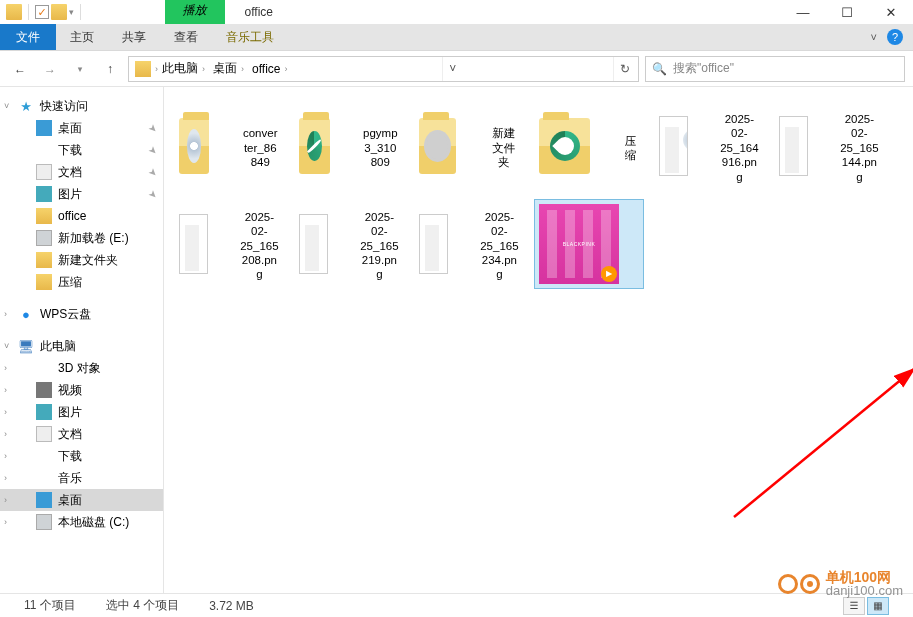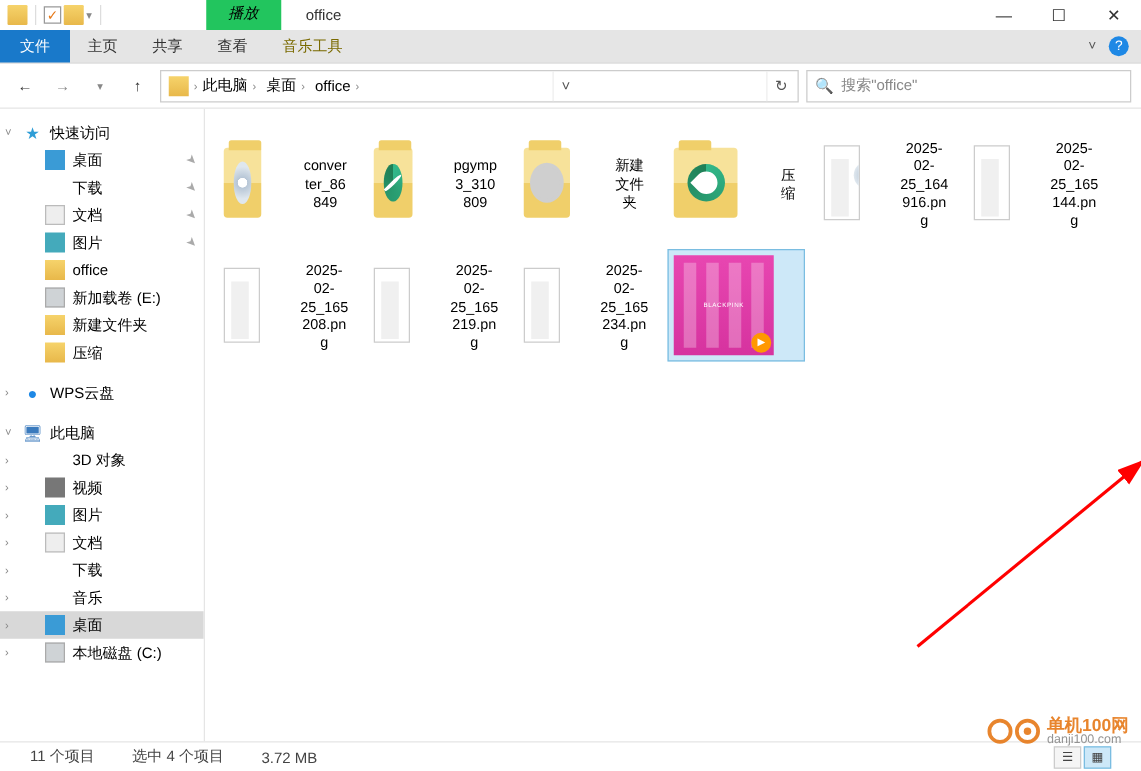--- a/index.html
+++ b/index.html
@@ -101,21 +101,21 @@
 .status .vbtn { width: 22px; height: 18px; border: 1px solid #ccc; background: #f5f5f5; display: flex; align-items: center; justify-content: center; font-size: 10px; }
 .status .vbtn.active { background: #cde8f8; border-color: #7abde1; }
 
 
 .watermark { position: absolute; right: 10px; bottom: 20px; display: flex; align-items: center; gap: 6px; opacity: .9; }
 .watermark .logo { display: flex; gap: 2px; }
 .watermark .c1 { width: 20px; height: 20px; border: 3px solid #e67817; border-radius: 50%; }
 .watermark .c2 { width: 20px; height: 20px; border: 3px solid #e67817; border-radius: 50%; position: relative; }
 .watermark .c2::after { content:""; position:absolute; inset:4px; background:#e67817; border-radius:50%; }
 .watermark .wt { font-size: 14px; color: #e67817; font-weight: bold; line-height: 1; }
-.watermark .wt small { font-size: 10px; color: #888; display: block; font-weight: normal; }
+.watermark .wt small { font-size: 13px; color: #888; display: block; font-weight: normal; }
 
 ::-webkit-scrollbar { width: 16px; }
 ::-webkit-scrollbar-track { background: #f0f0f0; }
 ::-webkit-scrollbar-thumb { background: #c6c6c6; }
 </style>
 </head>
 <body>
 
 <div class="titlebar">
   <div class="qat">

